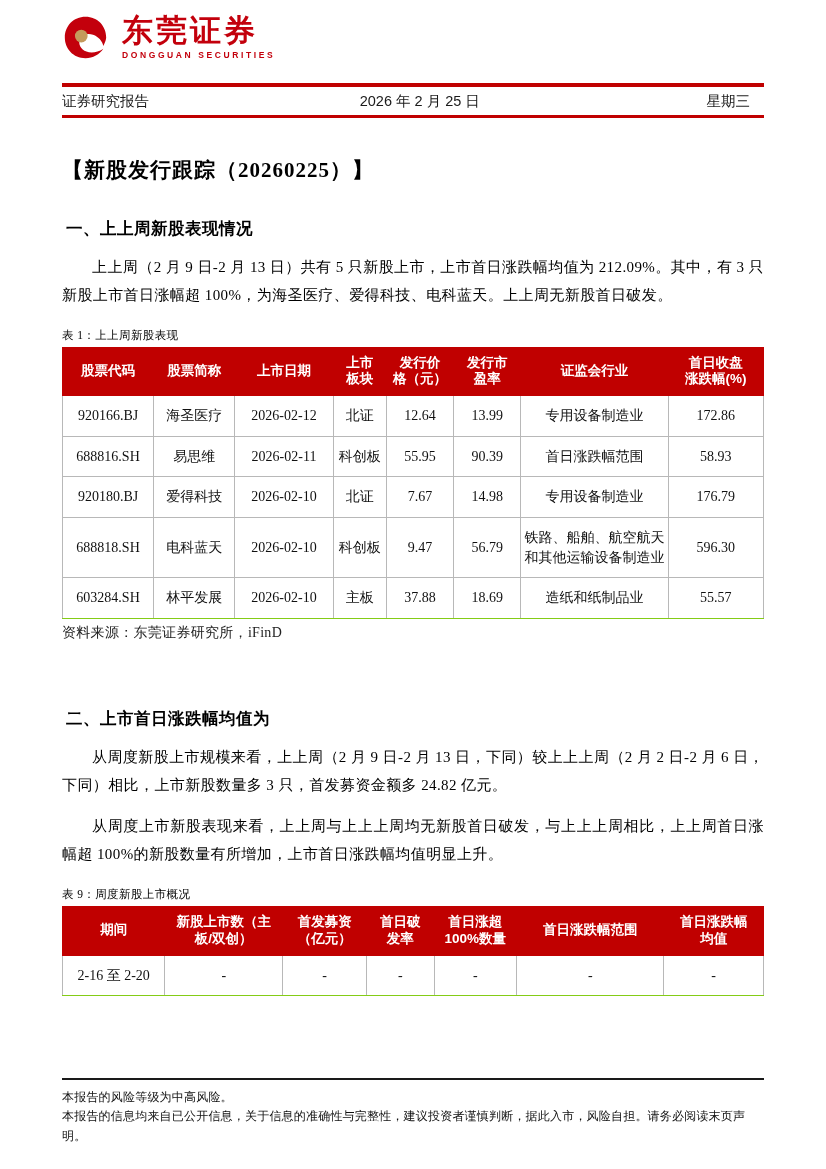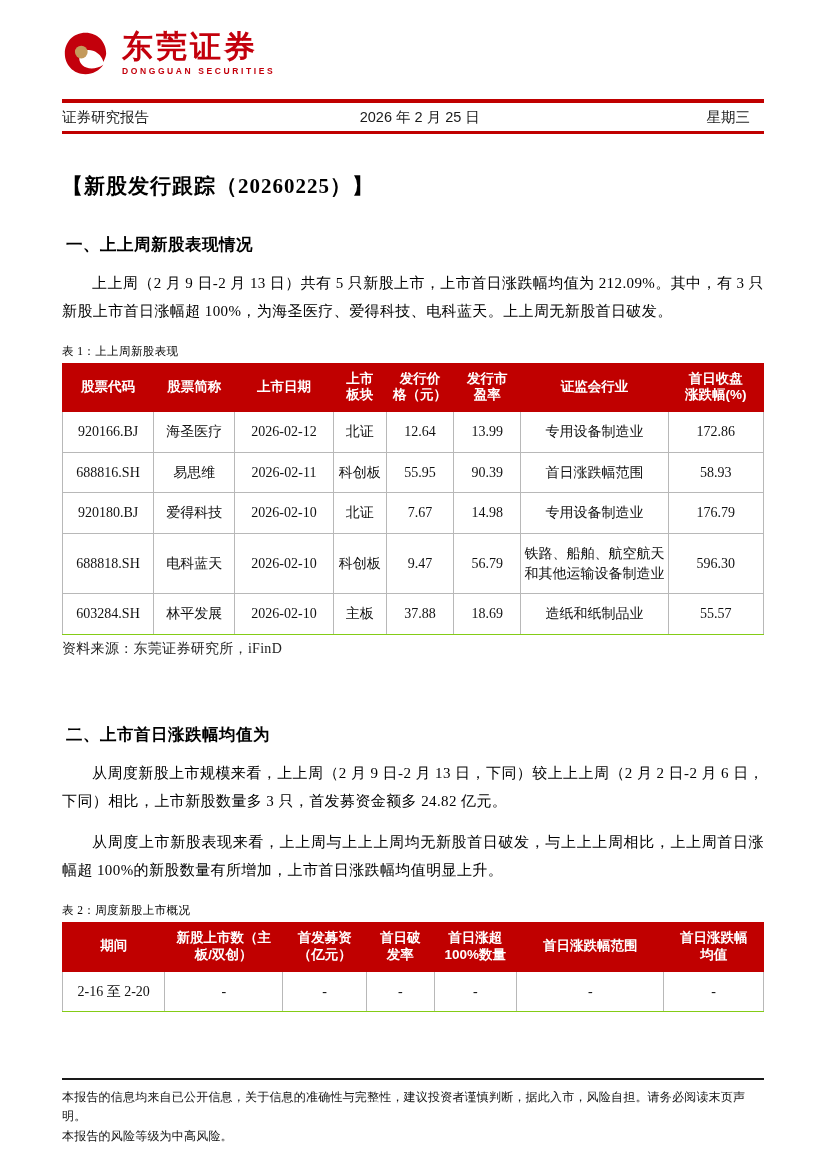--- a/index.html
+++ b/index.html
@@ -20,21 +20,21 @@
   .page {
     width: 826px;
     height: 1169px;
     box-sizing: border-box;
     padding: 0 62px;
     position: relative;
   }
 
   
   .masthead {
-    padding-top: 30px;
+    padding-top: 14px;
     height: 66px;
   }
   .logo-wrap {
     display: flex;
     align-items: flex-end;
     gap: 13px;
   }
   .logo-mark {
     width: 47px;
     height: 47px;
@@ -330,21 +330,21 @@
       </tr>
     </tbody>
   </table>
 
   <div class="tbl-source">资料来源：东莞证券研究所，iFinD</div>
 
   <h2 class="section-heading" style="margin-top:66px;">二、上市首日涨跌幅均值为</h2>
   <p class="para">从周度新股上市规模来看，上上周（2 月 9 日-2 月 13 日，下同）较上上上周（2 月 2 日-2 月 6 日，下同）相比，上市新股数量多 3 只，首发募资金额多 24.82 亿元。</p>
   <p class="para">从周度上市新股表现来看，上上周与上上上周均无新股首日破发，与上上上周相比，上上周首日涨幅超 100%的新股数量有所增加，上市首日涨跌幅均值明显上升。</p>
 
-  <div class="tbl-caption">表 2：周度新股上市概况</div>
+  <div class="tbl-caption">表 9：周度新股上市概况</div>
 
   <table class="dgzq t2">
     <colgroup>
       <col class="d0">
         <col class="d1">
         <col class="d2">
         <col class="d3">
       <col class="d4">
         <col class="d5">
         <col class="d6">
@@ -388,18 +388,18 @@
         <td>-</td>
         <td>-</td>
         <td>-</td>
       </tr>
     </tbody>
   </table>
 
   <div class="footer">
     <div class="footer-rule"></div>
     <div class="footer-text">
+      <p>本报告的风险等级为中高风险。</p>
       <p>本报告的信息均来自已公开信息，关于信息的准确性与完整性，建议投资者谨慎判断，据此入市，风险自担。请务必阅读末页声明。</p>
-      <p>本报告的风险等级为中高风险。</p>
     </div>
   </div>
 
 </div>
 
 </body></html>

